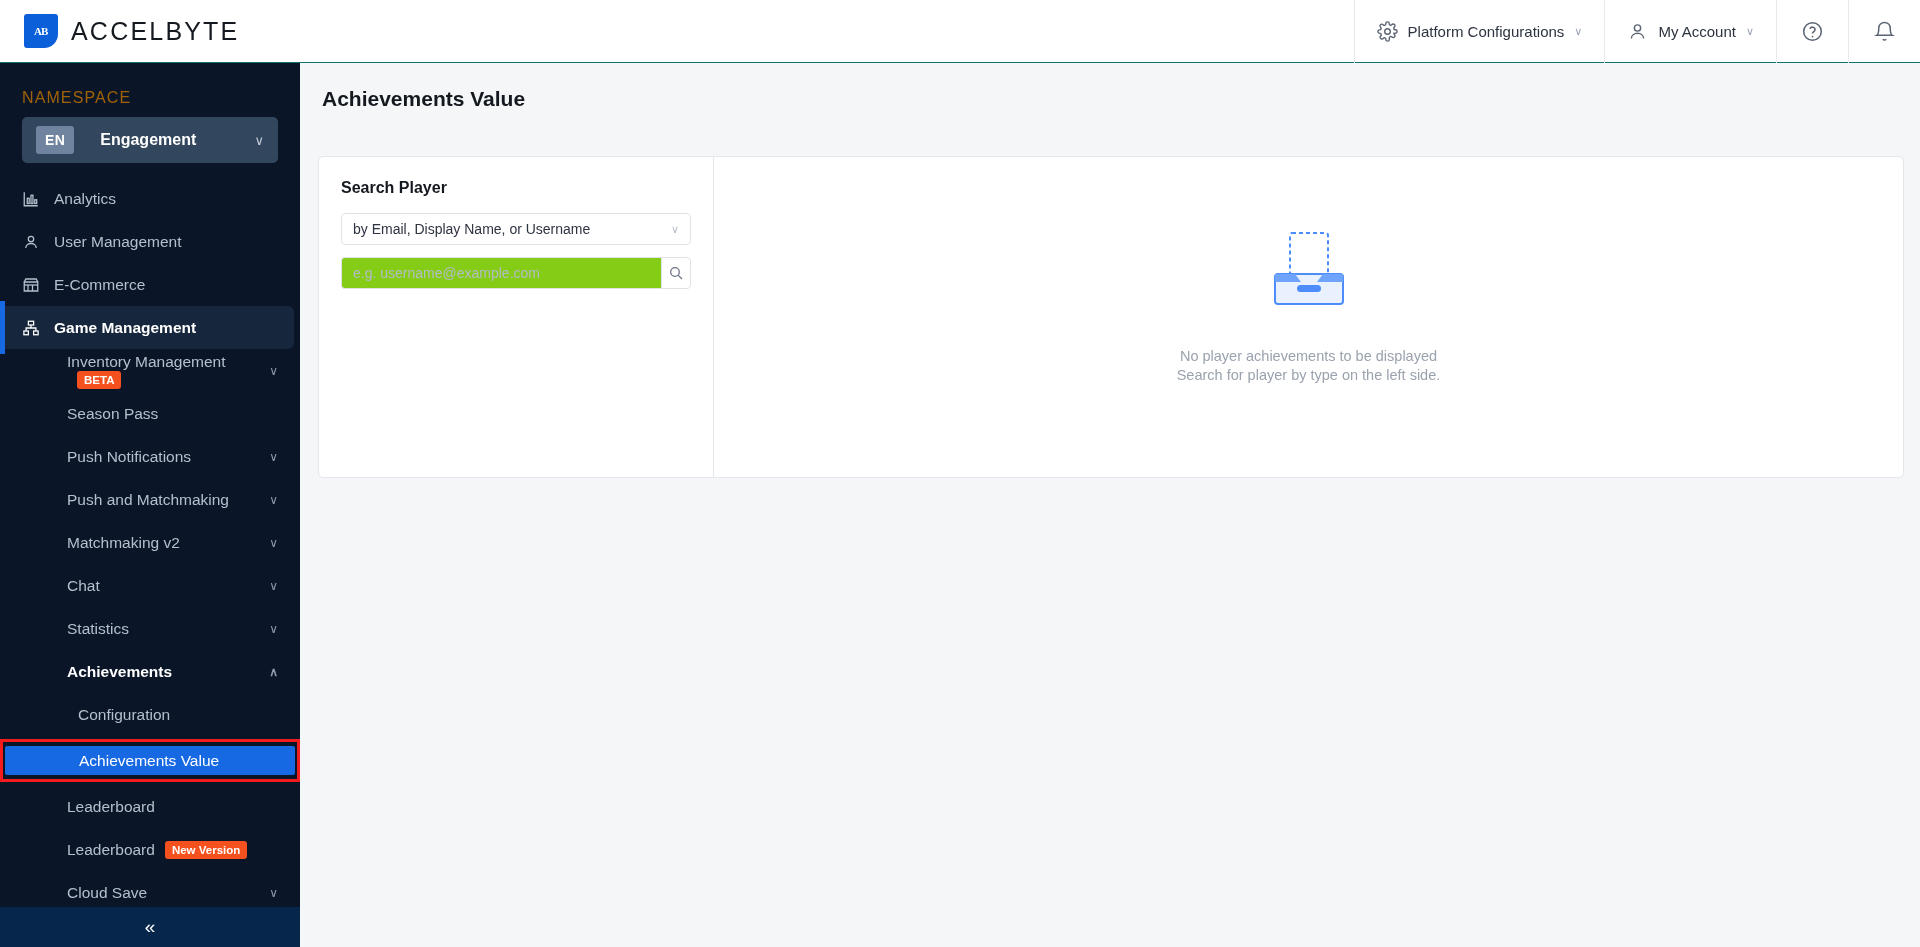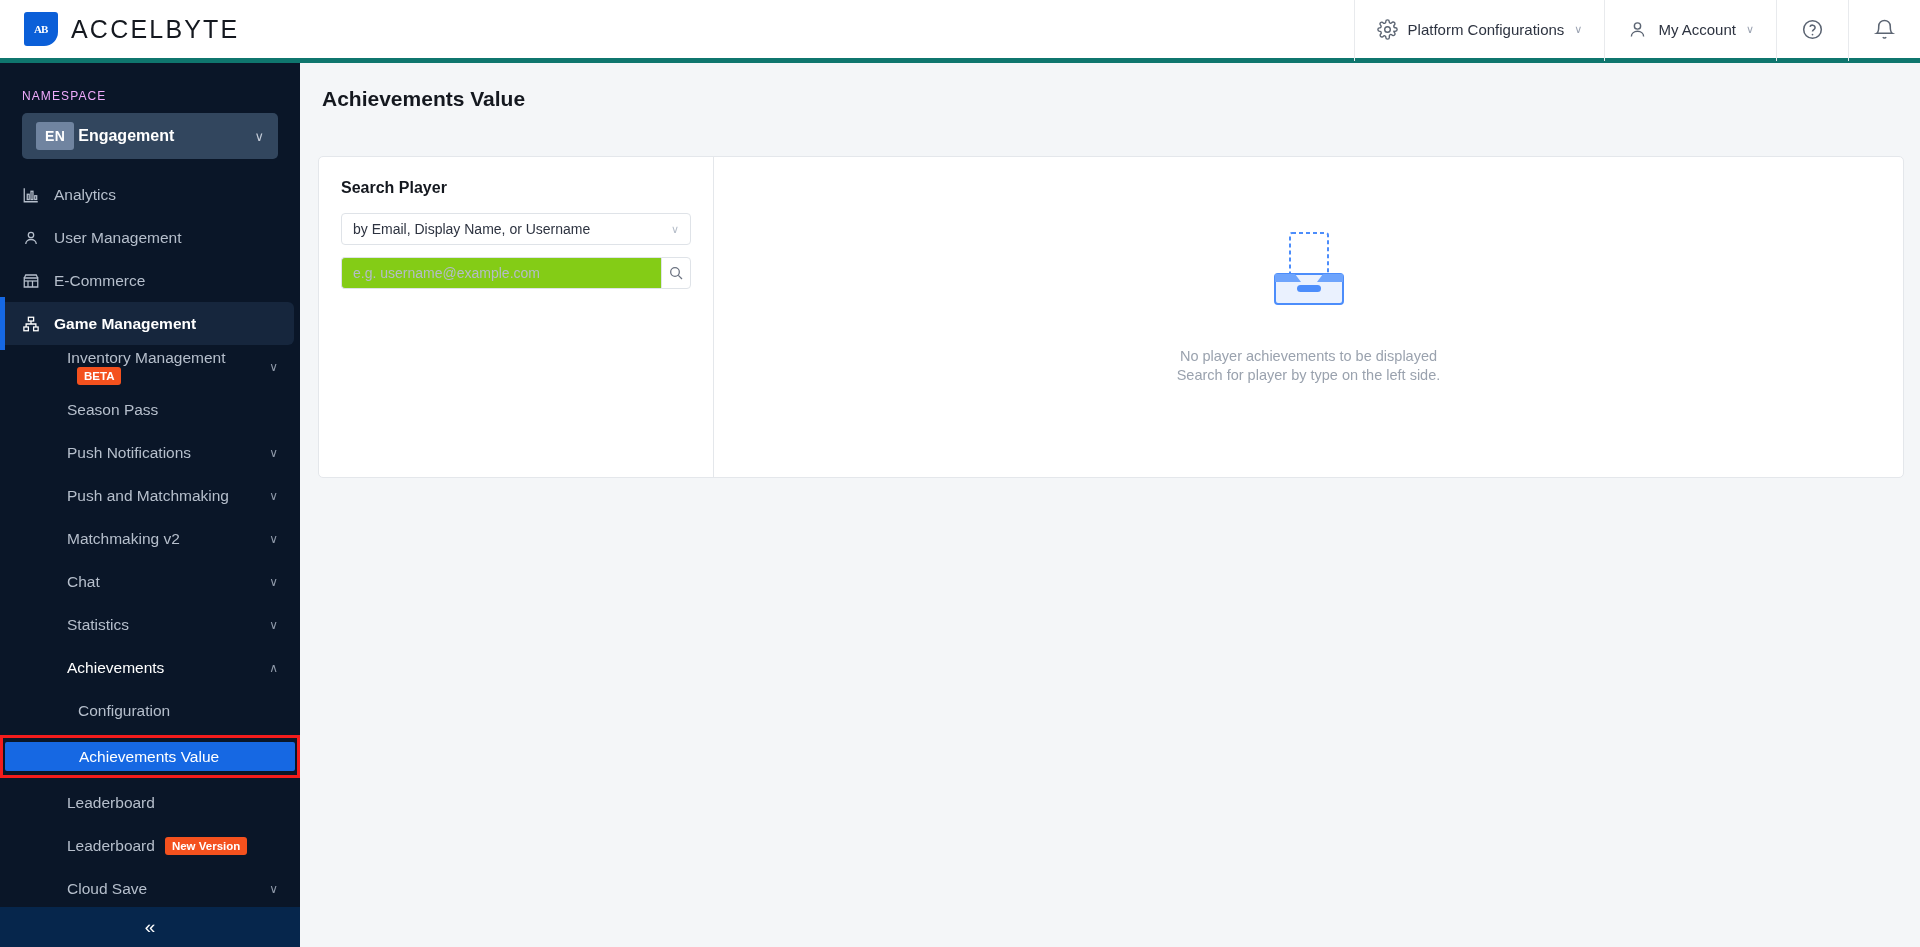--- a/index.html
+++ b/index.html
@@ -9,21 +9,21 @@
     background: #f4f6f8;
     overflow: hidden;
   }
 
   
   .topbar {
     position: absolute; top: 0; left: 0;
     width: 1920px; height: 63px;
     background: #ffffff;
     display: flex; align-items: center;
-    border-bottom: 5px solid #0f766e;
+    border-bottom: 1px solid #0f766e;
     z-index: 20;
   }
   .brand { display: flex; align-items: center; gap: 13px; padding-left: 24px; }
   .brand-mark {
     width: 34px; height: 34px; background: #0b5fd8;
     border-radius: 3px 3px 14px 3px;
     display: flex; align-items: center; justify-content: center;
     color: #fff; font-size: 15px; font-weight: bold; letter-spacing: -1px;
     font-family: "Liberation Serif", serif;
   }
@@ -42,27 +42,27 @@
 
   
   .sidebar {
     position: absolute; top: 63px; left: 0;
     width: 300px; height: 884px;
     background: #0a1628;
     overflow: hidden;
     z-index: 15;
   }
   .ns-label {
-    color: #f0abfc; font-size: 12px; letter-spacing: 1.1px;
+    color: #a16207; font-size: 16px; letter-spacing: 1.1px;
     padding: 26px 0 10px 22px;
   }
   .ns-select {
     margin: 0 22px; height: 46px; background: #32465e;
     border-radius: 5px; display: flex; align-items: center;
-    padding: 0 14px; gap: 4px; cursor: pointer;
+    padding: 0 14px; gap: 26px; cursor: pointer;
   }
   .ns-badge {
     background: #7084a0; color: #ffffff; font-size: 14px; font-weight: 700;
     padding: 6px 9px; border-radius: 3px; letter-spacing: 0.4px;
   }
   .ns-name { color: #ffffff; font-size: 16px; font-weight: 700; flex: 1; }
   .ns-chev { color: #c4ccd8; font-size: 13px; }
 
   .nav { margin-top: 14px; }
   .nav-row {
@@ -79,21 +79,21 @@
     border-radius: 0 6px 6px 0; margin-right: 6px;
   }
   .nav-row.active-parent .ico { color: #ffffff; }
   .nav-row.active-parent::before {
     content: ""; position: absolute; left: 0; top: -5px; bottom: -5px;
     width: 5px; background: #1668e3;
   }
   .nav-row.sub { padding-left: 55px; height: 43px; }
   .nav-row.sub .lbl { margin-left: 12px; }
   .nav-row.sub2 { padding-left: 78px; }
-  .nav-row.group-open { color: #ffffff; font-weight: 400; }
+  .nav-row.group-open { color: #ffffff; font-weight: 700; }
   .pill {
     display: inline-block; background: #f4511e; color: #fff;
     font-size: 11.5px; font-weight: 700; padding: 3px 7px;
     border-radius: 3px; margin-left: 10px; vertical-align: 1px;
   }
   
   .hl-wrap {
     position: relative; margin: 3px 0;
     border: 3px solid #f41c1c; height: 43px;
   }

